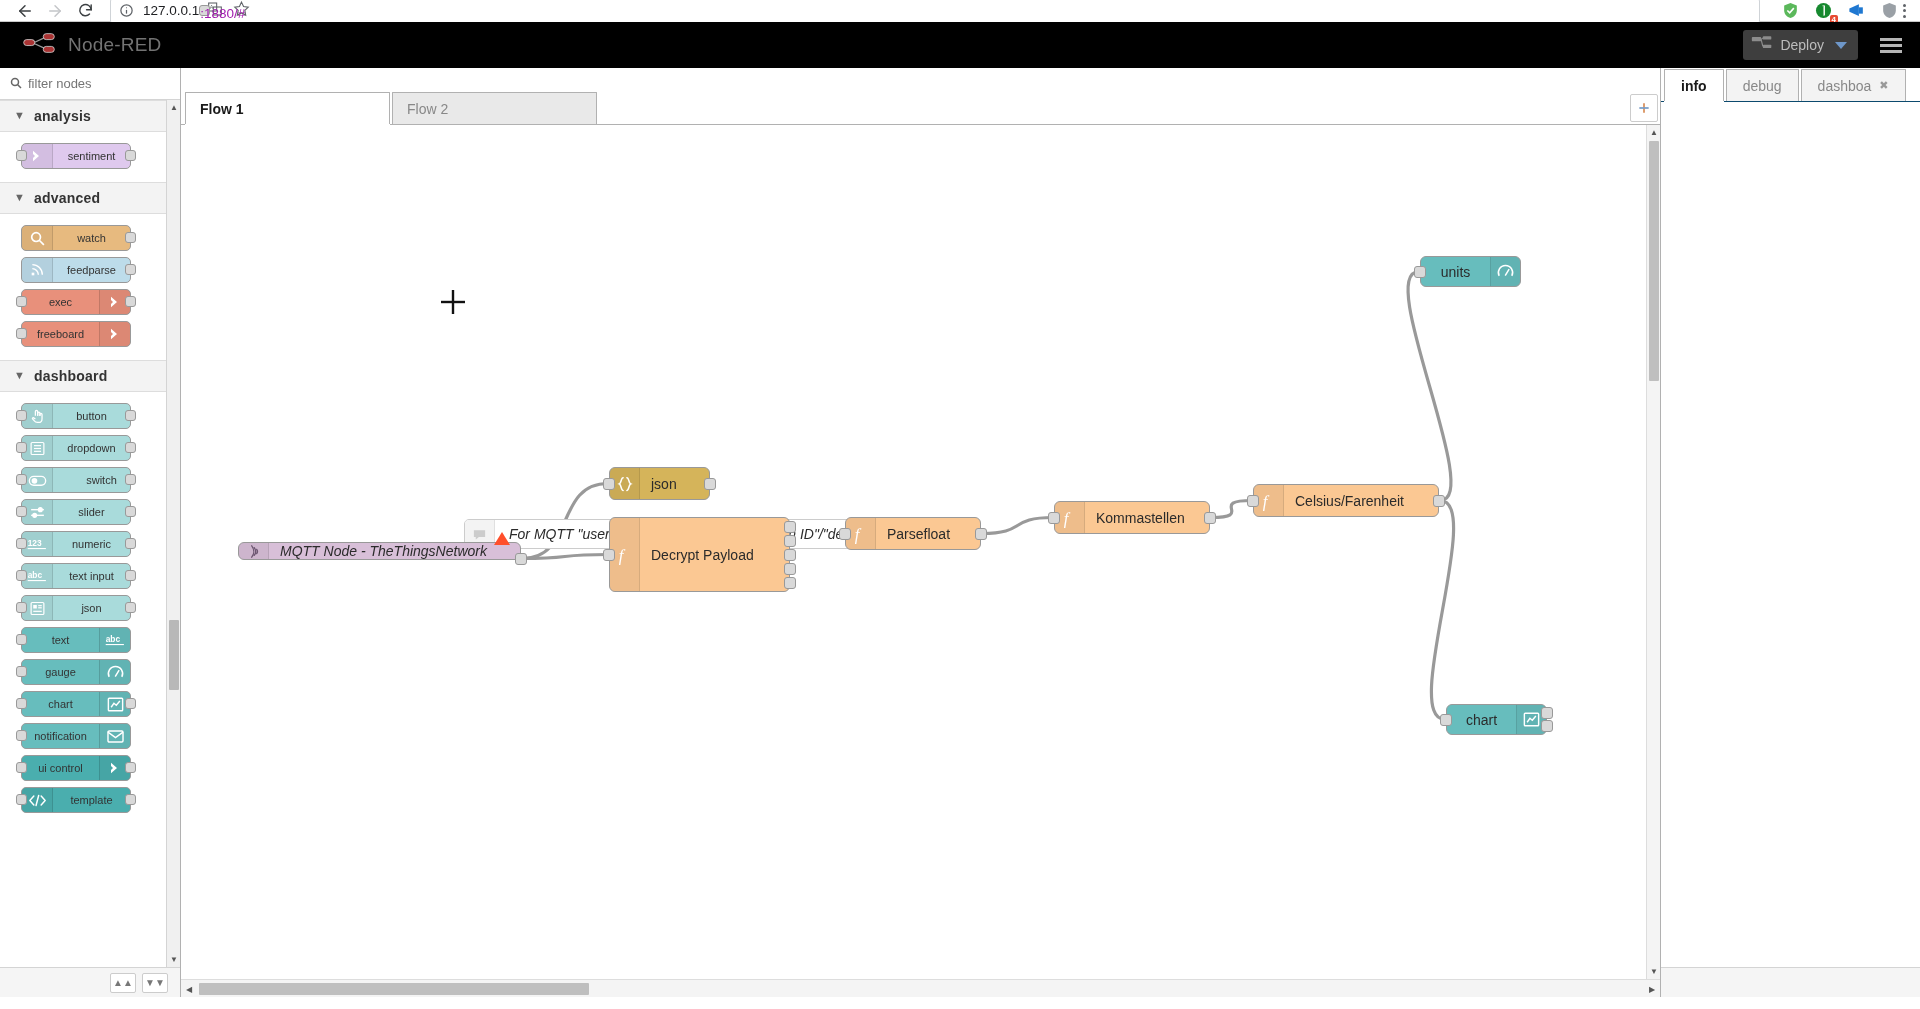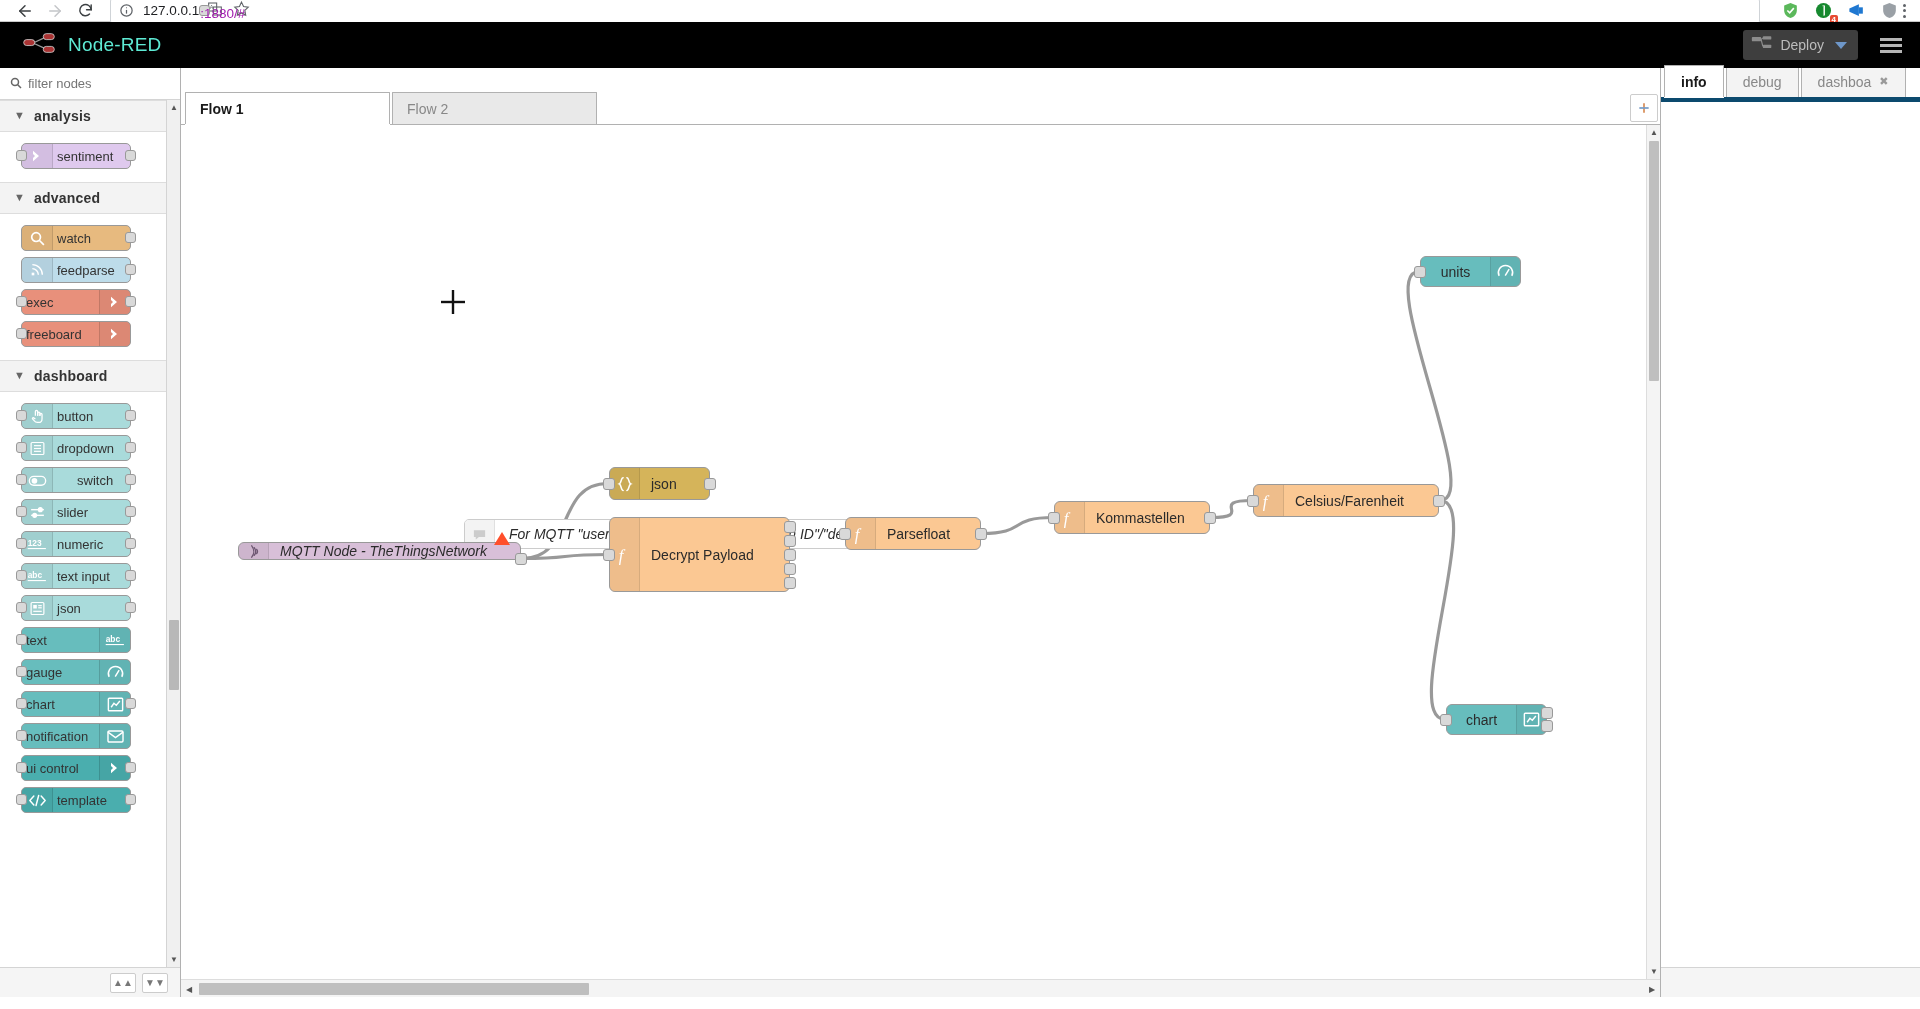--- a/index.html
+++ b/index.html
@@ -43,21 +43,21 @@
   }
   .kebab { display:flex; flex-direction:column; gap:2.5px; align-items:center; cursor:pointer; padding:0 4px;}
   .kebab i { width:3px; height:3px; border-radius:50%; background:#5f6368; display:block; }
 
   
   #nr-header {
     height:46px; background:#000; display:flex; align-items:center;
     padding:0 0 0 22px; position:relative;
   }
   #nr-logo-wrap { display:flex; align-items:center; gap:12px; }
-  #nr-title { color:#5eead4; font-size:19px; letter-spacing:.2px; }
+  #nr-title { color:#737373; font-size:19px; letter-spacing:.2px; }
   #header-right { margin-left:auto; display:flex; align-items:center; gap:18px; padding-right:14px; }
   #deploy-btn {
     display:flex; align-items:center; background:#3e3e3e; border-radius:3px;
     height:30px; padding:0 4px 0 8px; cursor:pointer; gap:7px;
   }
   #deploy-label { color:#bdbdbd; font-size:14px; }
   #deploy-caret {
     width:0;height:0;border-left:6px solid transparent;border-right:6px solid transparent;
     border-top:7px solid #6e97c9; margin:0 7px 0 4px;
   }
@@ -92,21 +92,21 @@
     position:relative; cursor:move; overflow:visible;
     font-size:13px; color:#333; width:110px;
   }
   .pal-node .icon-box {
     width:31px; height:100%; display:flex; align-items:center; justify-content:center;
     background:rgba(0,0,0,0.05); flex:0 0 31px;
   }
   .pal-node .icon-box.right { border-radius:0 4px 4px 0; }
   .pal-node .icon-box.left { border-radius:4px 0 0 4px; border-right:1px solid rgba(0,0,0,0.12); }
   .pal-node .icon-box.right { border-left:1px solid rgba(0,0,0,0.12); }
-  .pal-node .lbl { flex:1 1 auto; text-align:left; padding:0 4px; white-space:nowrap; font-size:13px; }
+  .pal-node .lbl { flex:1 1 auto; text-align:center; padding:0 4px; white-space:nowrap; font-size:11px; }
   .port {
     position:absolute; width:11px; height:11px; background:#d9d9d9;
     border:1px solid #999; border-radius:3px; top:50%; margin-top:-6px;
   }
   .port.in  { left:-6px; }
   .port.out { right:-6px; }
 
   
   #pal-sb { position:absolute; right:0; top:0; width:14px; height:100%; background:#f0f0f0;
             border-left:1px solid #d4d4d4; }
@@ -177,21 +177,21 @@
     display:flex; align-items:center; font-style:italic; font-size:14px; color:#2b2b2b;
   }
   #comment-node .ic { width:30px; flex:0 0 30px; align-self:stretch; display:flex;align-items:center;justify-content:center;
                       background:#f3f3f3; border-right:1px solid #e0e0e0; border-radius:4px 0 0 4px; }
   #comment-node .txt { padding:0 14px; white-space:nowrap; }
   #cursor-cross { position:absolute; pointer-events:none; }
 
   
   #sidebar { width:260px; flex:0 0 260px; border-left:1px solid #b1b1b1; background:#fff;
              display:flex; flex-direction:column; }
-  #sb-tabs { height:34px; display:flex; align-items:flex-end; border-bottom:5px solid #0c4a6e; padding-left:3px; background:#fff;}
+  #sb-tabs { height:34px; display:flex; align-items:flex-end; border-bottom:1px solid #0c4a6e; padding-left:3px; background:#fff;}
   .sb-tab { height:32px; padding:0 16px; display:flex; align-items:center; font-size:14px;
             border:1px solid #b1b1b1; border-bottom:none; margin-right:2px; cursor:pointer; border-radius:1px 1px 0 0;}
   .sb-tab.active { background:#fff; color:#1a1a1a; font-weight:bold; box-shadow:0 1px 0 0 #fff; z-index:2; }
   .sb-tab.inactive { background:#f3f3f3; color:#888; }
   .sb-tab .closer { margin-left:8px; font-size:11px; color:#999; }
   #sb-body { flex:1 1 auto; background:#fff; }
   #sb-footer { height:30px; border-top:1px solid #d4d4d4; background:#f5f5f5; }
 </style>
 </head>
 <body>

